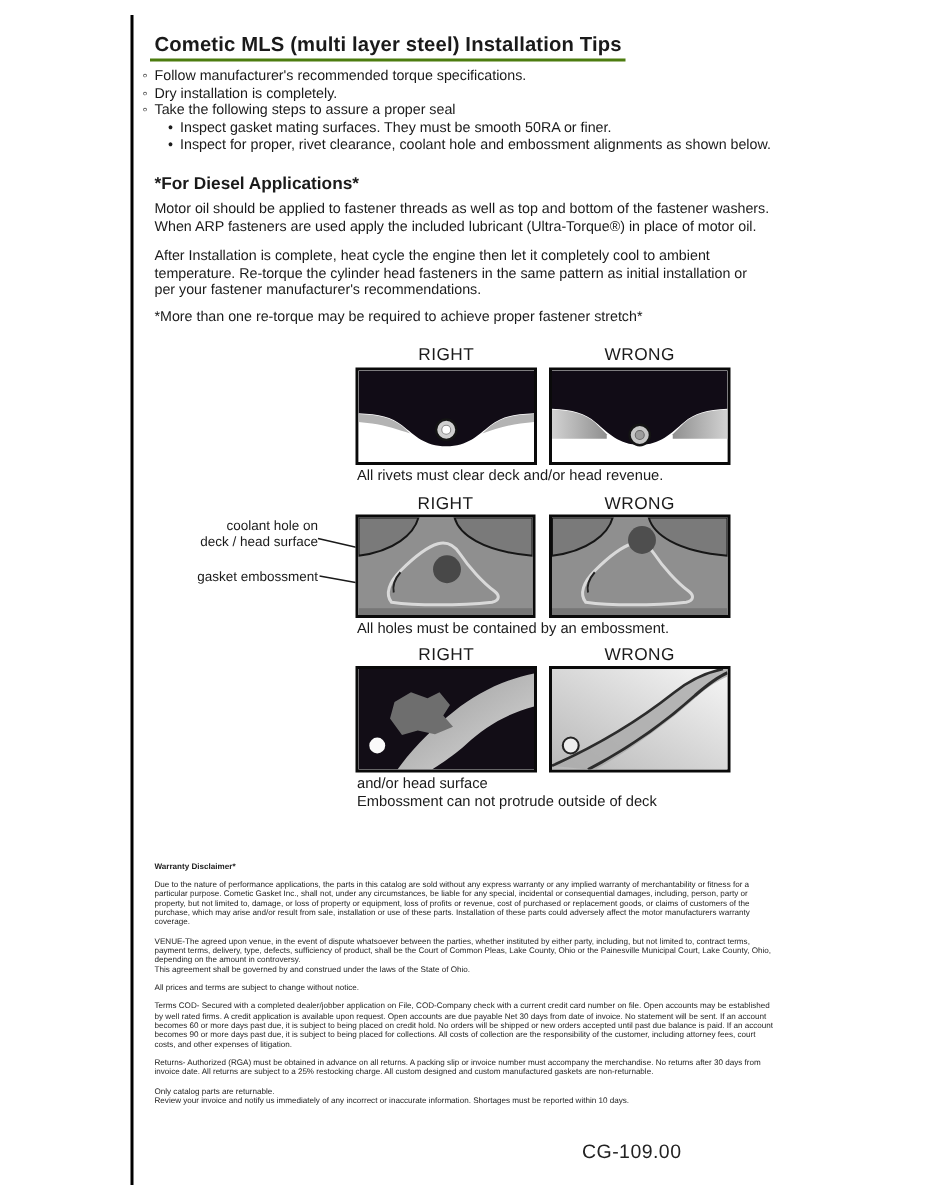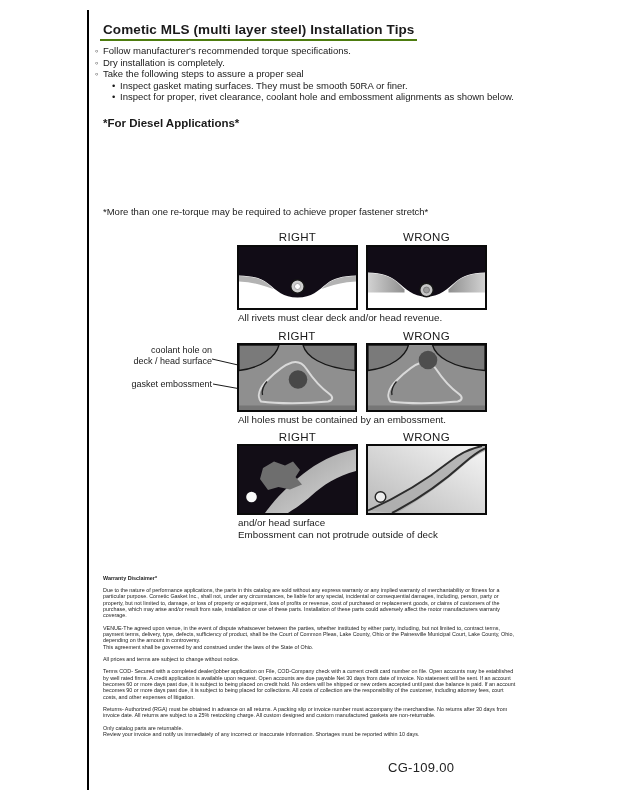--- a/index.html
+++ b/index.html
@@ -80,20 +80,22 @@
       <span class="tip-marker">•</span>
       <span>Inspect gasket mating surfaces.  They must be smooth 50RA or finer.</span>
     </div>
     <div class="tip-row sub">
       <span class="tip-marker">•</span>
       <span>Inspect for proper, rivet clearance, coolant hole and embossment alignments as shown below.</span>
     </div>
   </div>
 
   <div class="diesel-heading">*For Diesel Applications*</div>
+  <div class="diesel-p1 body-text">Motor oil should be applied to fastener threads as well as top and bottom of the fastener washers. When ARP fasteners are used apply the included lubricant (Ultra-Torque®) in place of motor oil.</div>
+  <div class="diesel-p2 body-text">After Installation is complete, heat cycle the engine then let it completely cool to ambient temperature. Re-torque the cylinder head fasteners in the same pattern as initial installation or per your fastener manufacturer's recommendations.</div>
   <div class="diesel-note body-text">*More than one re-torque may be required to achieve proper fastener stretch*</div>
 
   <div class="dlabel colL" style="top:231px;">RIGHT</div>
   <div class="dlabel colR" style="top:231px;">WRONG</div>
 
   <div class="panel r1 colL">
     <svg viewBox="0 0 117 61" preserveAspectRatio="none">
       <rect x="0" y="0" width="117" height="61" fill="#ffffff"></rect>
       <path d="M0 0 H117 V28.5 C103 29 95 31 88 36.5 C79 43.5 73 50.5 58.5 50.5 C44 50.5 38 43.5 29 36.5 C22 31 14 29 0 28.5 Z" fill="#110c16"></path>
       <path d="M0 29 C14 29.5 22 31.5 29 37 L34.5 42 C27 39.5 18 36.5 9 35.3 L0 34.4 Z" fill="#b3b3b3"></path>

